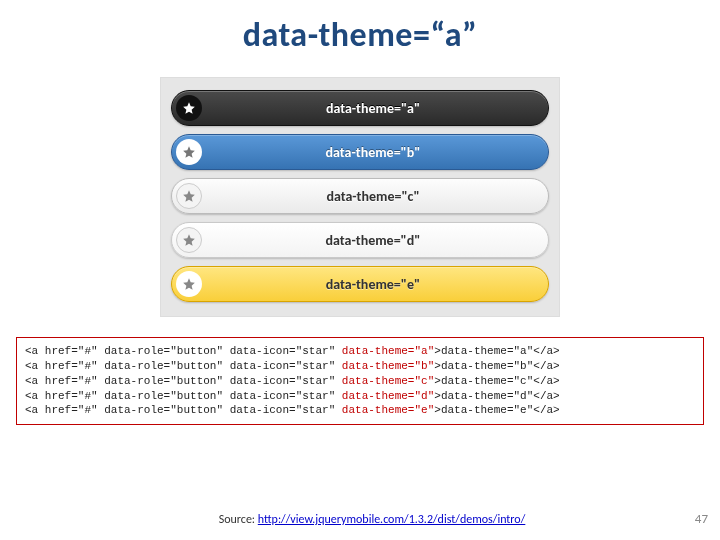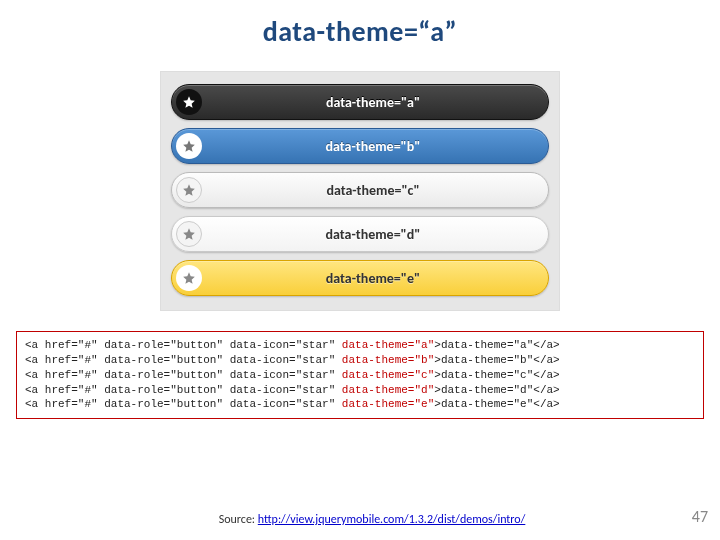--- a/index.html
+++ b/index.html
@@ -5,21 +5,21 @@
   * { margin: 0; padding: 0; box-sizing: border-box; }
   body {
     width: 720px;
     height: 540px;
     background: #fff;
     font-family: "Segoe UI", Calibri, Arial, sans-serif;
     position: relative;
   }
   .title {
     text-align: center;
-    font-size: 28px;
+    font-size: 34px;
     font-weight: 700;
     color: #1f497d;
     margin-top: 14px;
     letter-spacing: 0.5px;
   }
   .mobile-wrap {
     width: 400px;
     margin: 22px auto 0 auto;
     background: #e6e6e6;
     padding: 12px 10px 14px 10px;
@@ -97,21 +97,21 @@
     font-size: 12px;
     color: #333;
   }
   .footer .source { text-align: center; }
   .footer a { color: #0000cc; text-decoration: underline; }
   .pagenum {
     position: absolute;
     right: 24px;
     bottom: 0;
     color: #888;
-    font-size: 16px;
+    font-size: 13px;
   }
 </style>
 </head>
 <body>
 
 <div class="title">data-theme=“a”</div>
 
 <div class="mobile-wrap">
   <div class="btn theme-a">
     <span class="icon-disc">

